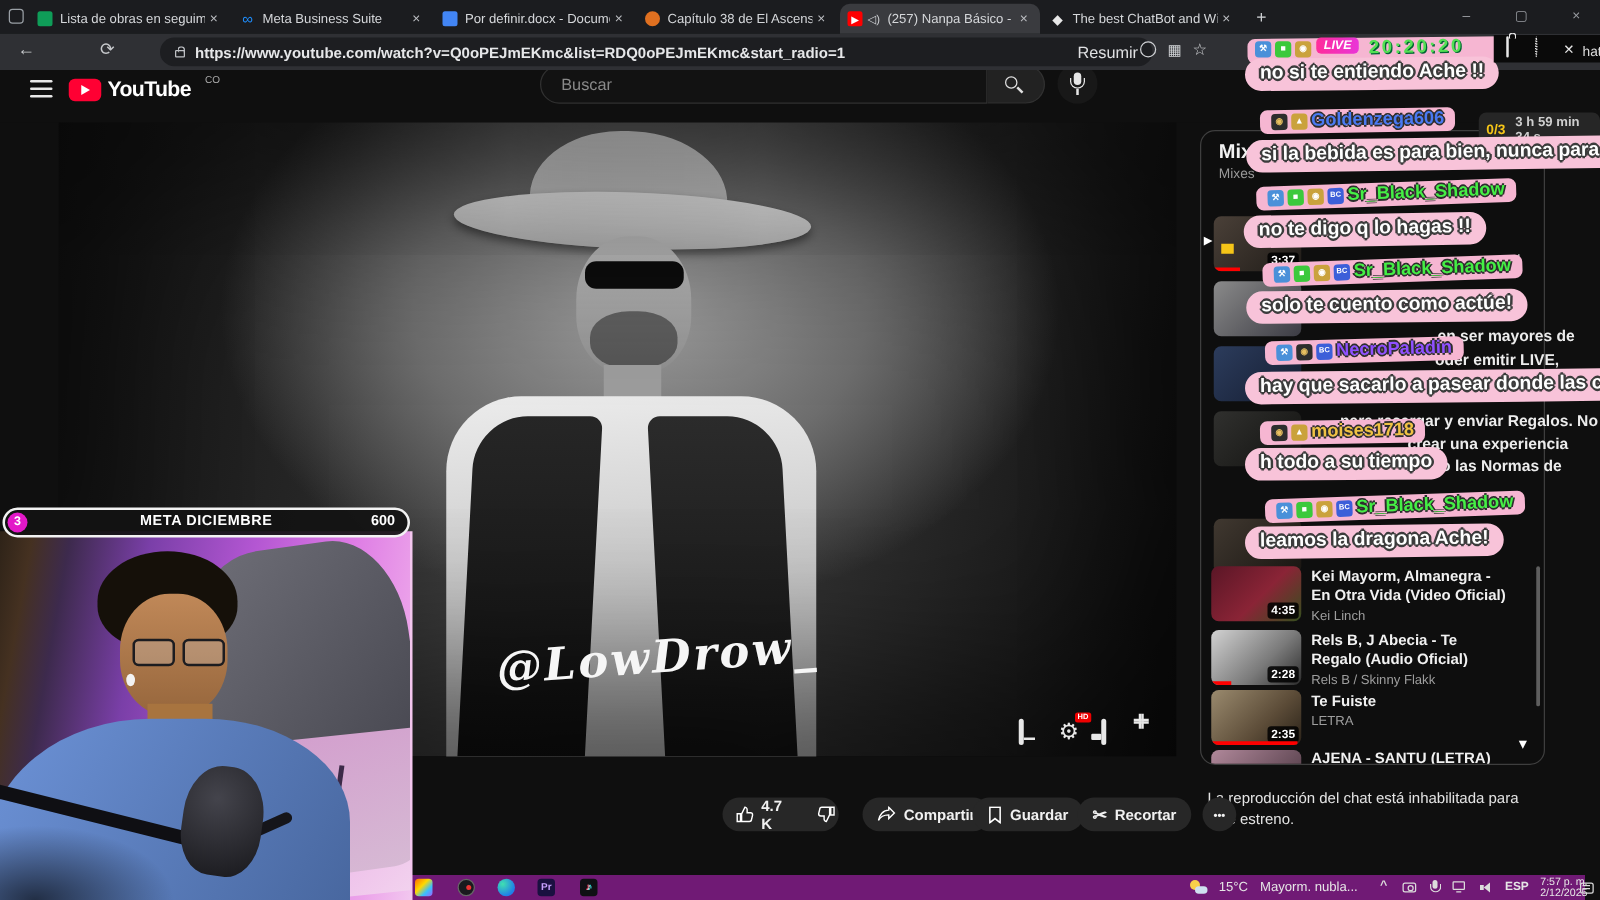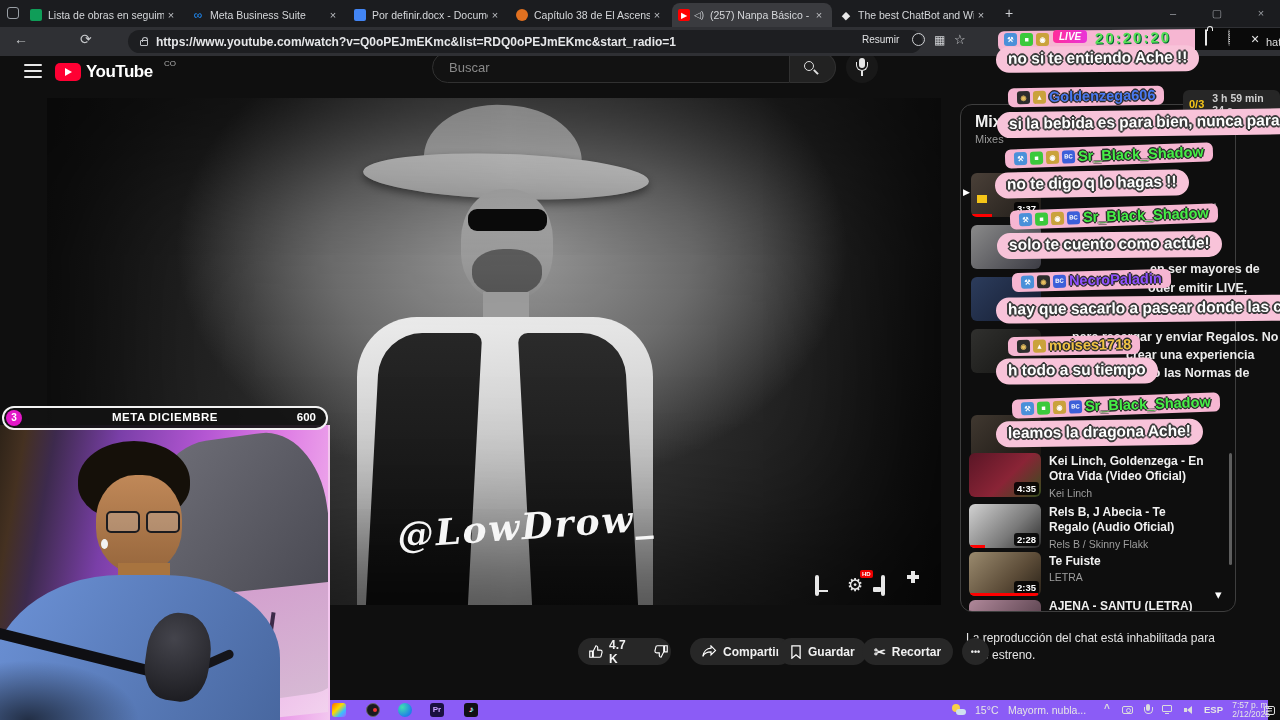--- a/index.html
+++ b/index.html
@@ -99,21 +99,21 @@
   #metacircle{position:absolute;left:2px;top:2px;width:16px;height:16px;border-radius:50%;background:#e318c8;color:#fff;font-size:10px;font-weight:bold;text-align:center;line-height:16px;}
   #metalabel{position:absolute;left:0;right:0;top:3px;text-align:center;color:#fff;font-weight:bold;font-size:11.5px;letter-spacing:.5px;}
   #metaval{position:absolute;right:10px;top:3px;color:#fff;font-weight:bold;font-size:11.5px;}
 
   
   #webcam{left:0;top:425px;width:330px;height:295px;z-index:50;overflow:hidden;border-right:2px solid #f3c6ee;
     background:linear-gradient(100deg,#2e2318 0%,#453121 7%,#3d2a4d 15%,#7a3fa8 32%,#b356d2 54%,#dd7ae4 74%,#eca3ea 90%,#f2c6ef 100%);}
   .wc{position:absolute;}
 
   
-  #taskbar{left:0;top:700px;width:1268px;height:20px;background:#8b5cf6;z-index:9;}
+  #taskbar{left:0;top:700px;width:1268px;height:20px;background:#701a75;z-index:9;}
   .tb-app{position:absolute;top:3px;width:14px;height:14px;border-radius:3px;font-size:8px;color:#fff;text-align:center;line-height:14px;font-weight:bold;}
   .trayic{position:absolute;color:#dcdcdc;font-size:10px;top:4px;}
   .trtxt{position:absolute;color:#e6e6e6;font-size:10.5px;top:4px;}
   .spk{position:absolute;width:11px;height:9px;}
   .spk::before{content:"";position:absolute;left:0;top:2.5px;width:3px;height:4px;background:#dcdcdc;}
   .spk::after{content:"";position:absolute;left:2.5px;top:0.5px;border-top:4px solid transparent;border-bottom:4px solid transparent;border-right:5px solid #dcdcdc;}
   .mon{position:absolute;width:10px;height:7px;border:1.4px solid #dcdcdc;border-radius:1px;}
   .mon::after{content:"";position:absolute;left:2px;top:7px;width:4px;height:1.4px;background:#dcdcdc;}
   .micsm{position:absolute;width:4px;height:7px;background:#dcdcdc;border-radius:2px;}
   .micsm::after{content:"";position:absolute;left:-2.4px;top:3px;width:7px;height:6px;border:1.3px solid #dcdcdc;border-top:none;border-radius:0 0 5px 5px;}
@@ -170,21 +170,21 @@
     <div class="winbtn" style="left:1246px;">×</div>
   </div>
 
   <div class="abs" id="toolbar">
     <div class="navic" style="left:14px;">←</div>
     <div class="navic" style="left:80px;">⟳</div>
     <div id="urlpill">
       <span class="lock"></span>
       <span id="urltext">https://www.youtube.com/watch?v=Q0oPEJmEKmc&amp;list=RDQ0oPEJmEKmc&amp;start_radio=1</span>
     </div>
-    <div class="abs" style="left:862px;top:7px;color:#dfe0e2;font-size:10px;">Resumir</div>
+    <div class="abs" style="left:862px;top:7px;color:#dfe0e2;font-size:13px;">Resumir</div>
     <div class="abs" style="left:912px;top:6px;width:13px;height:13px;border:1.6px solid #cfd1d4;border-radius:50%;"></div>
     <div class="toolic" style="left:934px;top:6px;">▦</div>
     <div class="toolic" style="left:954px;top:5px;font-size:13px;">☆</div>
   </div>
 
   <div class="abs" id="ythead">
     <div class="abs" style="left:24px;top:8px;width:18px;height:14px;">
       <span class="hbar" style="top:0;"></span>
         <span class="hbar" style="top:6px;"></span>
         <span class="hbar" style="top:12px;"></span>
@@ -264,21 +264,21 @@
     </div>
     <div class="thumb" style="left:10px;top:120px;width:70px;height:44px;background:linear-gradient(135deg,#8a8a8a,#3c3c44);"></div>
     <div class="thumb" style="left:10px;top:172px;width:70px;height:44px;background:linear-gradient(135deg,#2c3c5c,#141c30);"></div>
     <div class="thumb" style="left:10px;top:224px;width:70px;height:44px;background:linear-gradient(135deg,#30302e,#121210);"></div>
     <div class="thumb" style="left:10px;top:310px;width:70px;height:44px;background:linear-gradient(135deg,#403830,#1a1612);"></div>
     <div class="abs" style="left:248px;top:96px;color:#bbb;font-size:12px;">⋮</div>
 
     <div class="thumb" style="left:8px;top:348px;width:72px;height:44px;background:linear-gradient(135deg,#5a1626,#8a2436 55%,#35501e);">
       <span class="dur">4:35</span>
     </div>
-    <div class="vtitle" style="left:88px;top:349px;">Kei Linch, Goldenzega - En Otra Vida (Video Oficial)</div>
+    <div class="vtitle" style="left:88px;top:349px;">Kei Mayorm, Almanegra - En Otra Vida (Video Oficial)</div>
     <div class="vchan" style="left:88px;top:382px;">Kei Linch</div>
 
     <div class="thumb" style="left:8px;top:399px;width:72px;height:44px;background:linear-gradient(135deg,#d2d2d2,#7a7a7a 60%,#2c2c2c);">
       <span class="dur">2:28</span>
       <span class="redbar" style="width:22%;"></span>
     </div>
     <div class="vtitle" style="left:88px;top:400px;">Rels B, J Abecia - Te Regalo (Audio Oficial)</div>
     <div class="vchan" style="left:88px;top:433px;">Rels B / Skinny Flakk</div>
 
     <div class="thumb" style="left:8px;top:447px;width:72px;height:44px;background:linear-gradient(135deg,#9a8a6e,#5c4c38 60%,#2a2218);">

